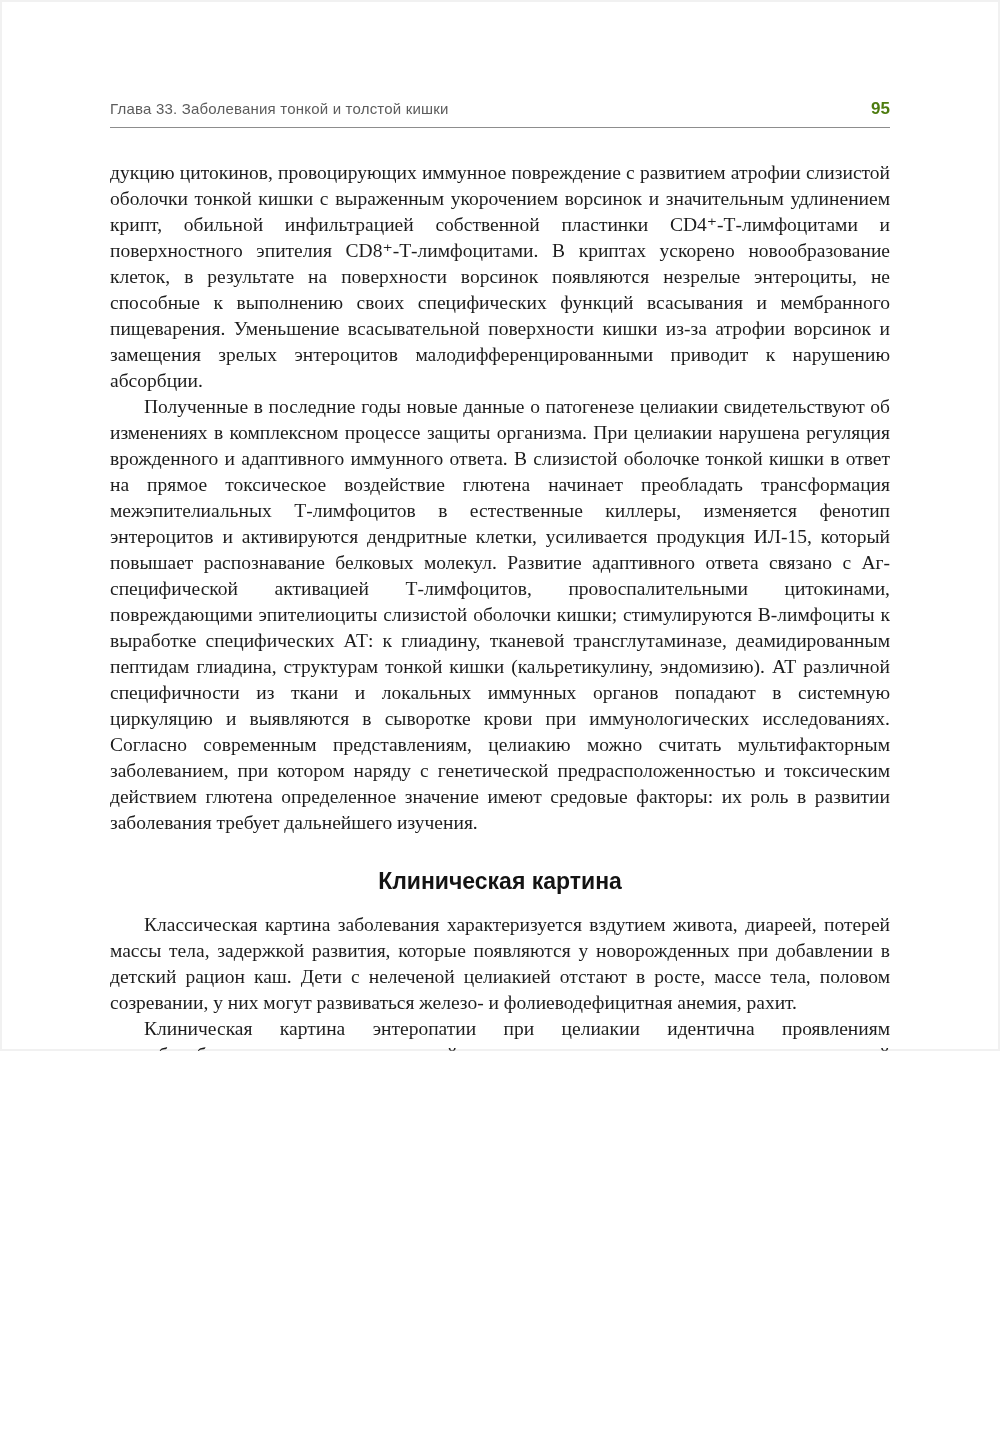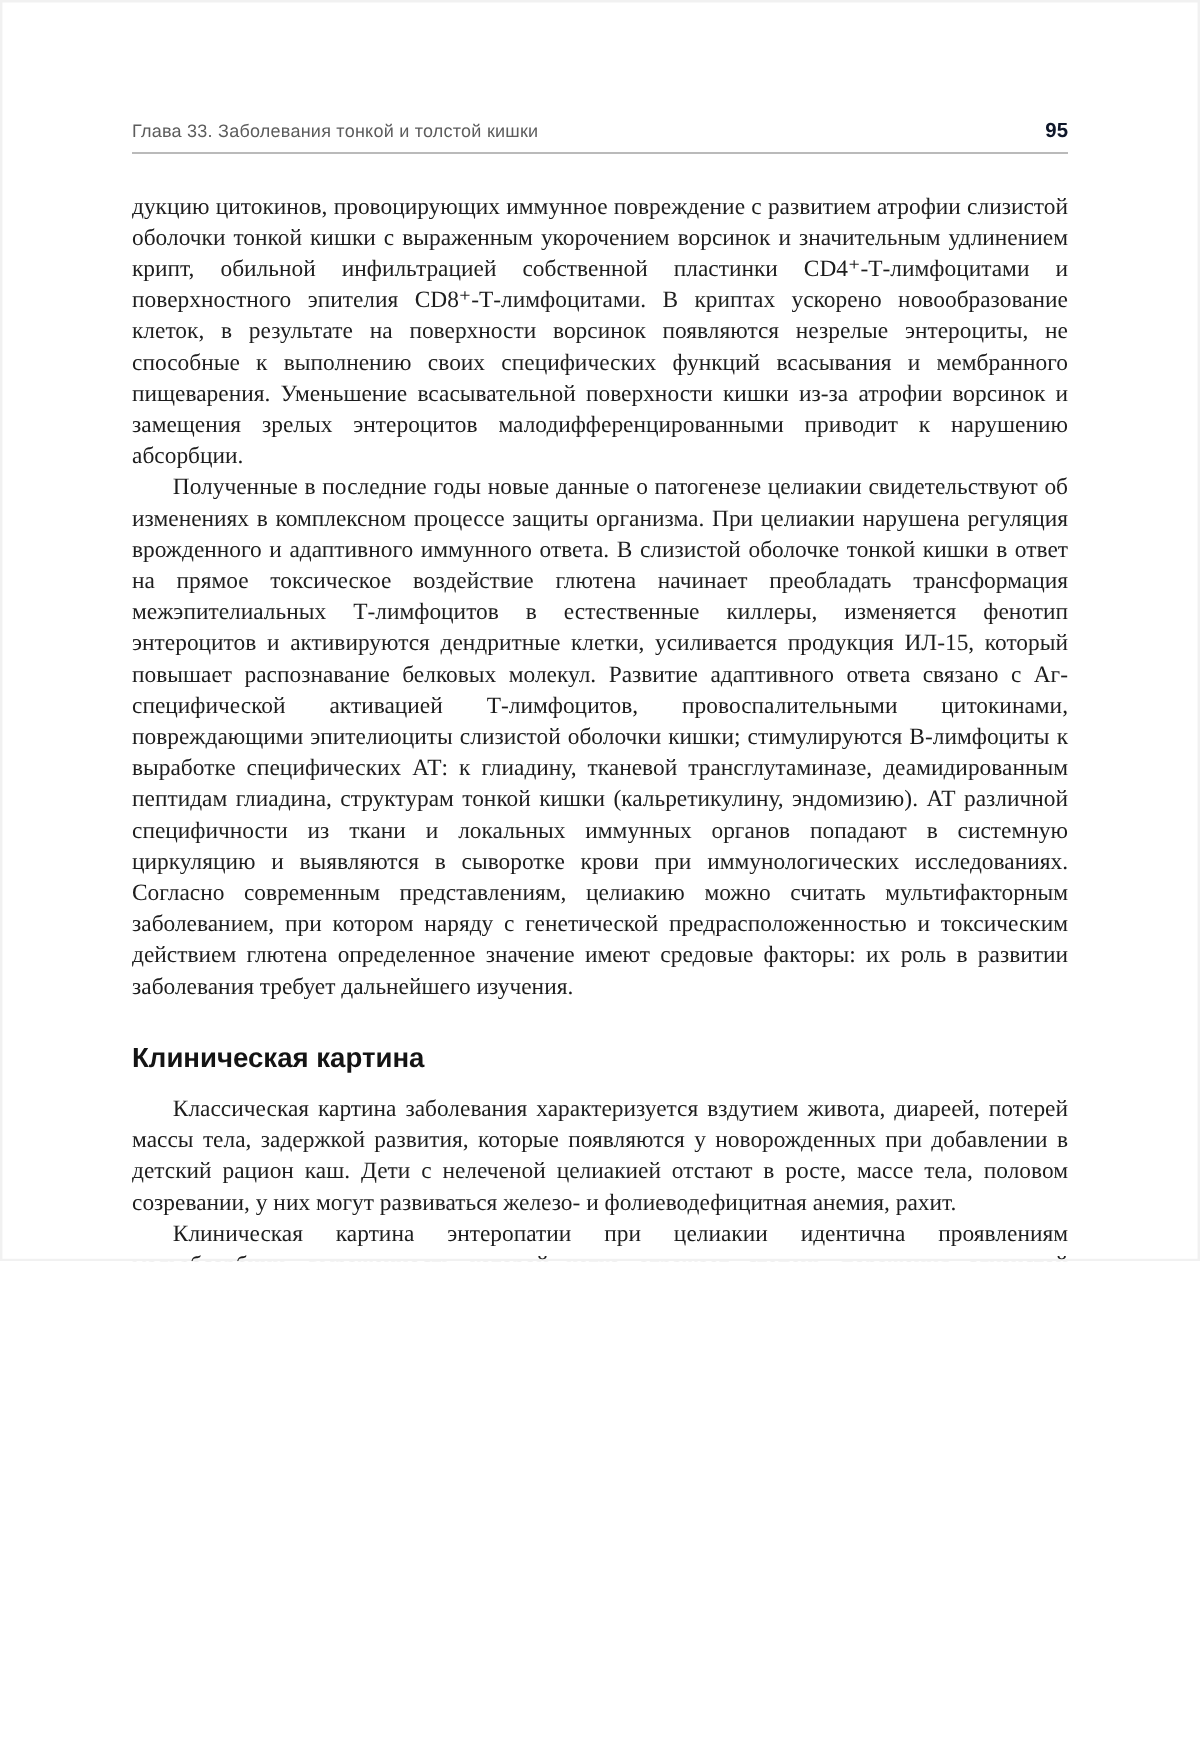--- a/index.html
+++ b/index.html
@@ -27,21 +27,21 @@
   .chapter-title {
     font-family: "Liberation Sans", sans-serif;
     font-size: 15px;
     letter-spacing: 0.2px;
     color: #5c5c5c;
   }
   .page-number {
     font-family: "Liberation Sans", sans-serif;
     font-size: 17px;
     font-weight: bold;
-    color: #0f172a;
+    color: #4d7c0f;
   }
   .head-rule {
     position: absolute;
     top: 127px;
     left: 110px;
     width: 780px;
     height: 1px;
     background: #8d8d8d;
   }
   .content {
@@ -59,21 +59,21 @@
     margin: 0;
   }
   .content p.indent {
     text-indent: 34px;
   }
   .section-heading {
     font-family: "Liberation Sans", sans-serif;
     font-size: 23px;
     font-weight: bold;
     color: #141414;
-    text-align: left;
+    text-align: center;
     margin: 32px 0 16px 0;
     line-height: 1.2;
   }
 </style>
 </head>
 <body>
 
 <div class="page">
 
   <div class="running-head">

